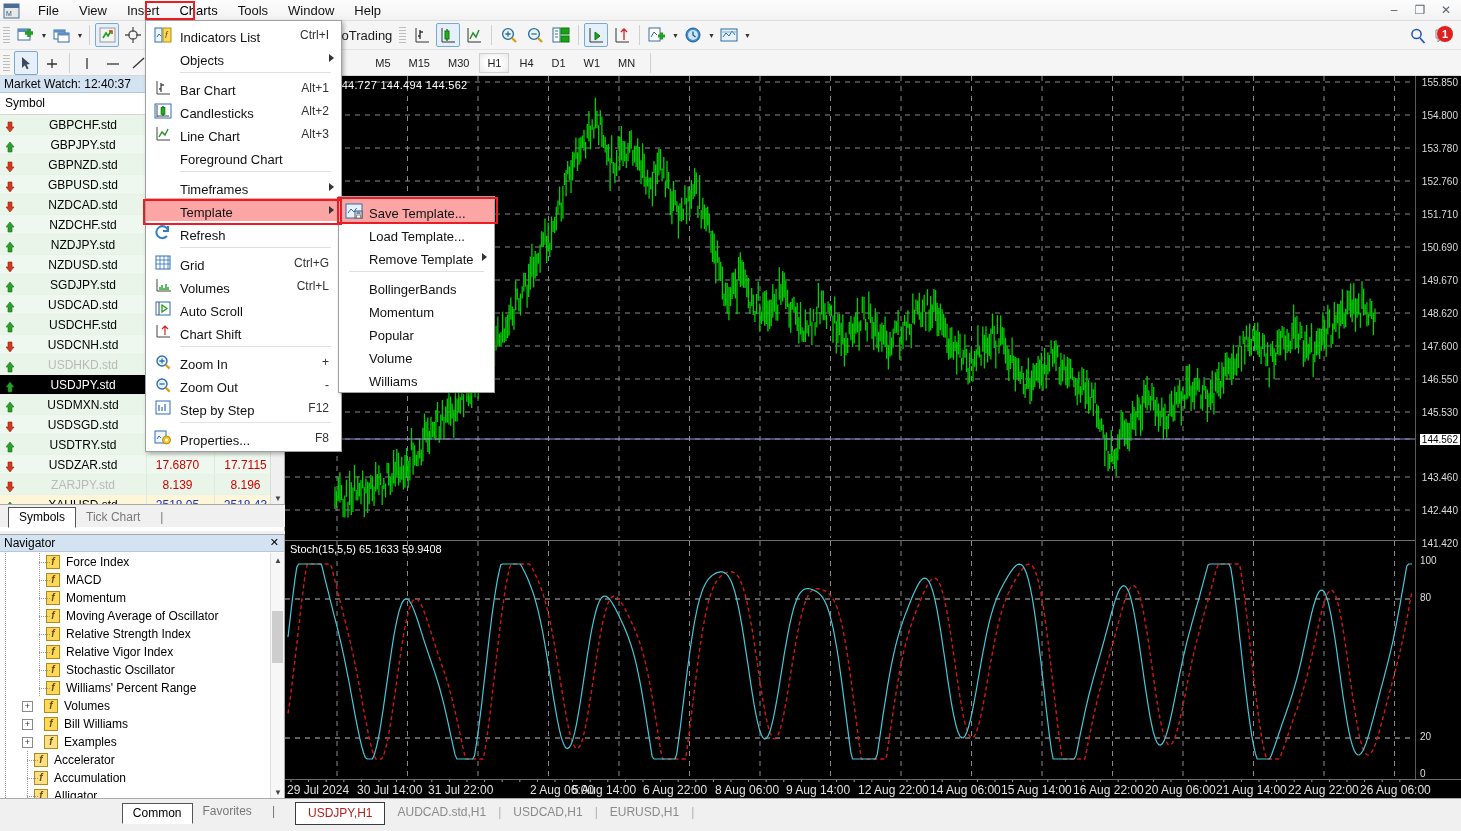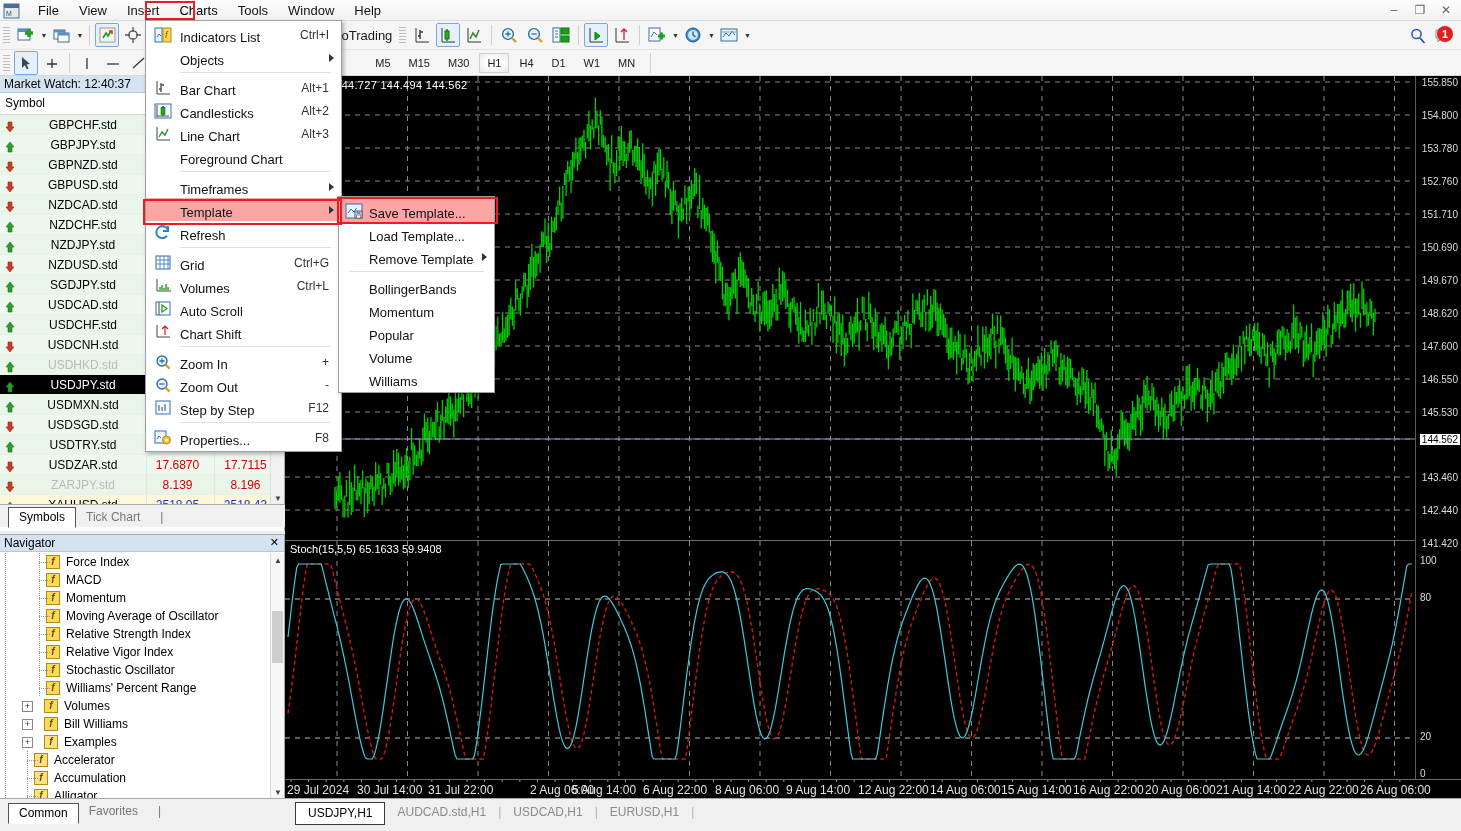--- a/index.html
+++ b/index.html
@@ -103,21 +103,21 @@
      background-image:linear-gradient(to bottom,#9a9a9a 50%,transparent 50%); background-size:1px 2px; }
   .dotted-h { position:absolute; left:5px; top:9px; width:12px; height:1px;
      background-image:linear-gradient(to right,#9a9a9a 50%,transparent 50%); background-size:2px 1px; }
   #nav-scroll { position:absolute; right:0; top:18px; width:14px; height:246px; background:#f7f7f7;
      border-left:1px solid #dcdcdc; }
   #nav-scroll .thumb { position:absolute; left:1px; top:58px; width:11px; height:52px; background:#cdcdcd; }
   #nav-scroll .sb-up,#nav-scroll .sb-dn { position:absolute; left:0; width:14px; height:14px;
      display:flex; align-items:center; justify-content:center; font-size:8px; color:#444; }
   #nav-scroll .sb-up { top:0; } #nav-scroll .sb-dn { bottom:0; }
   #nav-tabs { position:absolute; left:0; top:798px; width:285px; height:33px; background:#f0f0f0;
-     border-top:1px solid #a9a9a9; display:flex; align-items:flex-start; padding:3px 0 0 8px; }
+     border-top:1px solid #a9a9a9; display:flex; align-items:flex-start; padding:3px 0 0 8px;justify-content:flex-end; }
 
   
   #chartwrap { position:absolute; left:285px; top:76px; width:1176px; height:722px; background:#000; }
   #priceax { position:absolute; right:0; top:0; width:46px; height:722px; background:#000;
      border-left:1px solid #5b5b5b; }
   .axlbl { position:absolute; right:3px; font-size:10px; color:#dcdcdc;
      font-family:"Liberation Sans", sans-serif; white-space:nowrap; }
   .axlbl.cur { background:#ffffff; color:#000; padding:0 2px; right:1px; }
   #pricepane { position:absolute; left:0; top:0; width:1130px; height:462px; overflow:hidden; }
   #stochpane { position:absolute; left:0; top:464px; width:1130px; height:239px; overflow:hidden;
@@ -125,21 +125,21 @@
   #timeax { position:absolute; left:0; top:703px; width:1176px; height:19px; background:#000;
      border-top:1px solid #6d6d6d; }
   .tlbl { position:absolute; top:3px; font-size:12px; color:#e0e0e0; white-space:nowrap; }
   #ohlc { position:absolute; left:5px; top:3px; font-size:11px; color:#fff; letter-spacing:.3px;
      z-index:4; }
   #stochlbl { position:absolute; left:5px; top:2px; font-size:11px; color:#fff; z-index:4; }
   #chart-tabs { position:absolute; left:285px; top:798px; width:1176px; height:33px;
      background:#f0f0f0; border-top:1px solid #a9a9a9; display:flex; align-items:flex-start;
      padding:3px 0 0 10px; }
   .ctab { font-size:12px; color:#8a8a8a; padding:3px 12px 4px 12px; }
-  .ctab.on { color:#000000; background:#fff; border:1px solid #3a3a3a; }
+  .ctab.on { color:#b91c1c; background:#fff; border:1px solid #3a3a3a; }
   .ctabsep { color:#b0b0b0; padding:3px 0; }
 
   
   #menu1 { position:absolute; left:145px; top:20px; width:197px; background:#fff;
      border:1px solid #a0a0a0; box-shadow:2px 2px 4px rgba(0,0,0,.28); z-index:30;
      padding:2px 0; }
   #menu2 { position:absolute; left:338px; top:196px; width:157px; background:#fff;
      border:1px solid #a0a0a0; box-shadow:2px 2px 4px rgba(0,0,0,.28); z-index:31;
      padding:2px 0; }
   .mrow { height:23px; display:flex; align-items:center; font-size:13px; position:relative;

